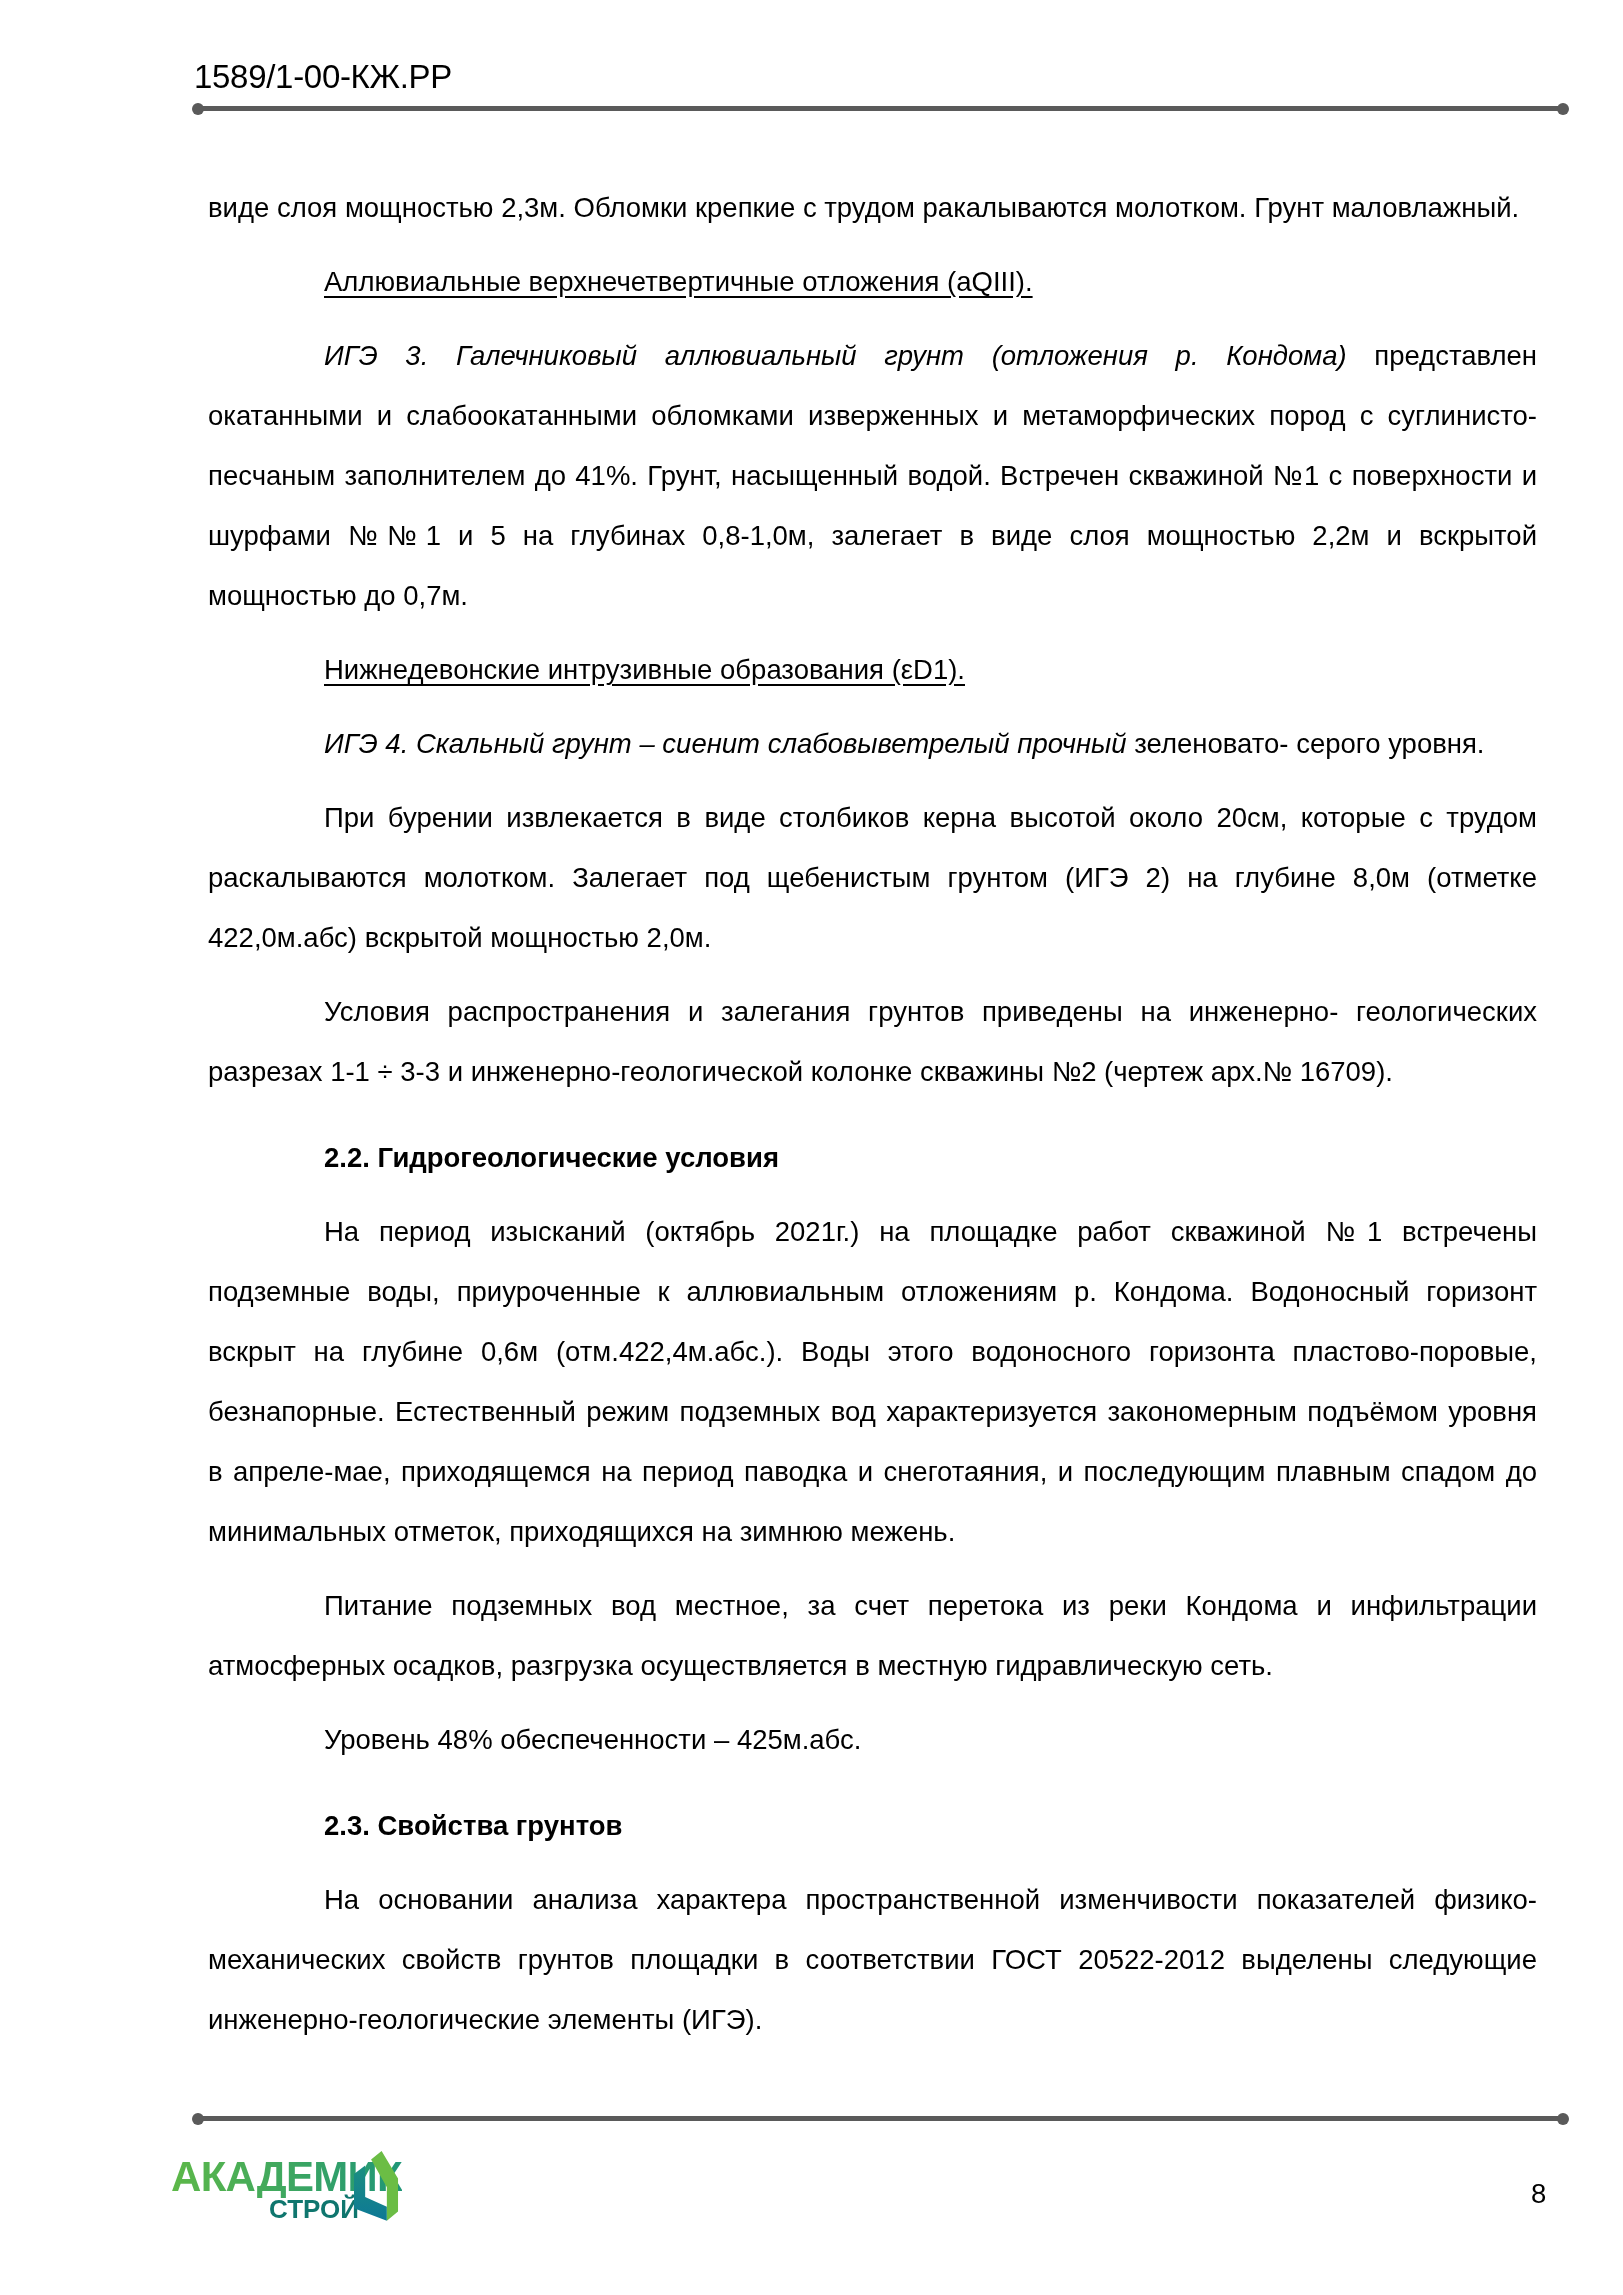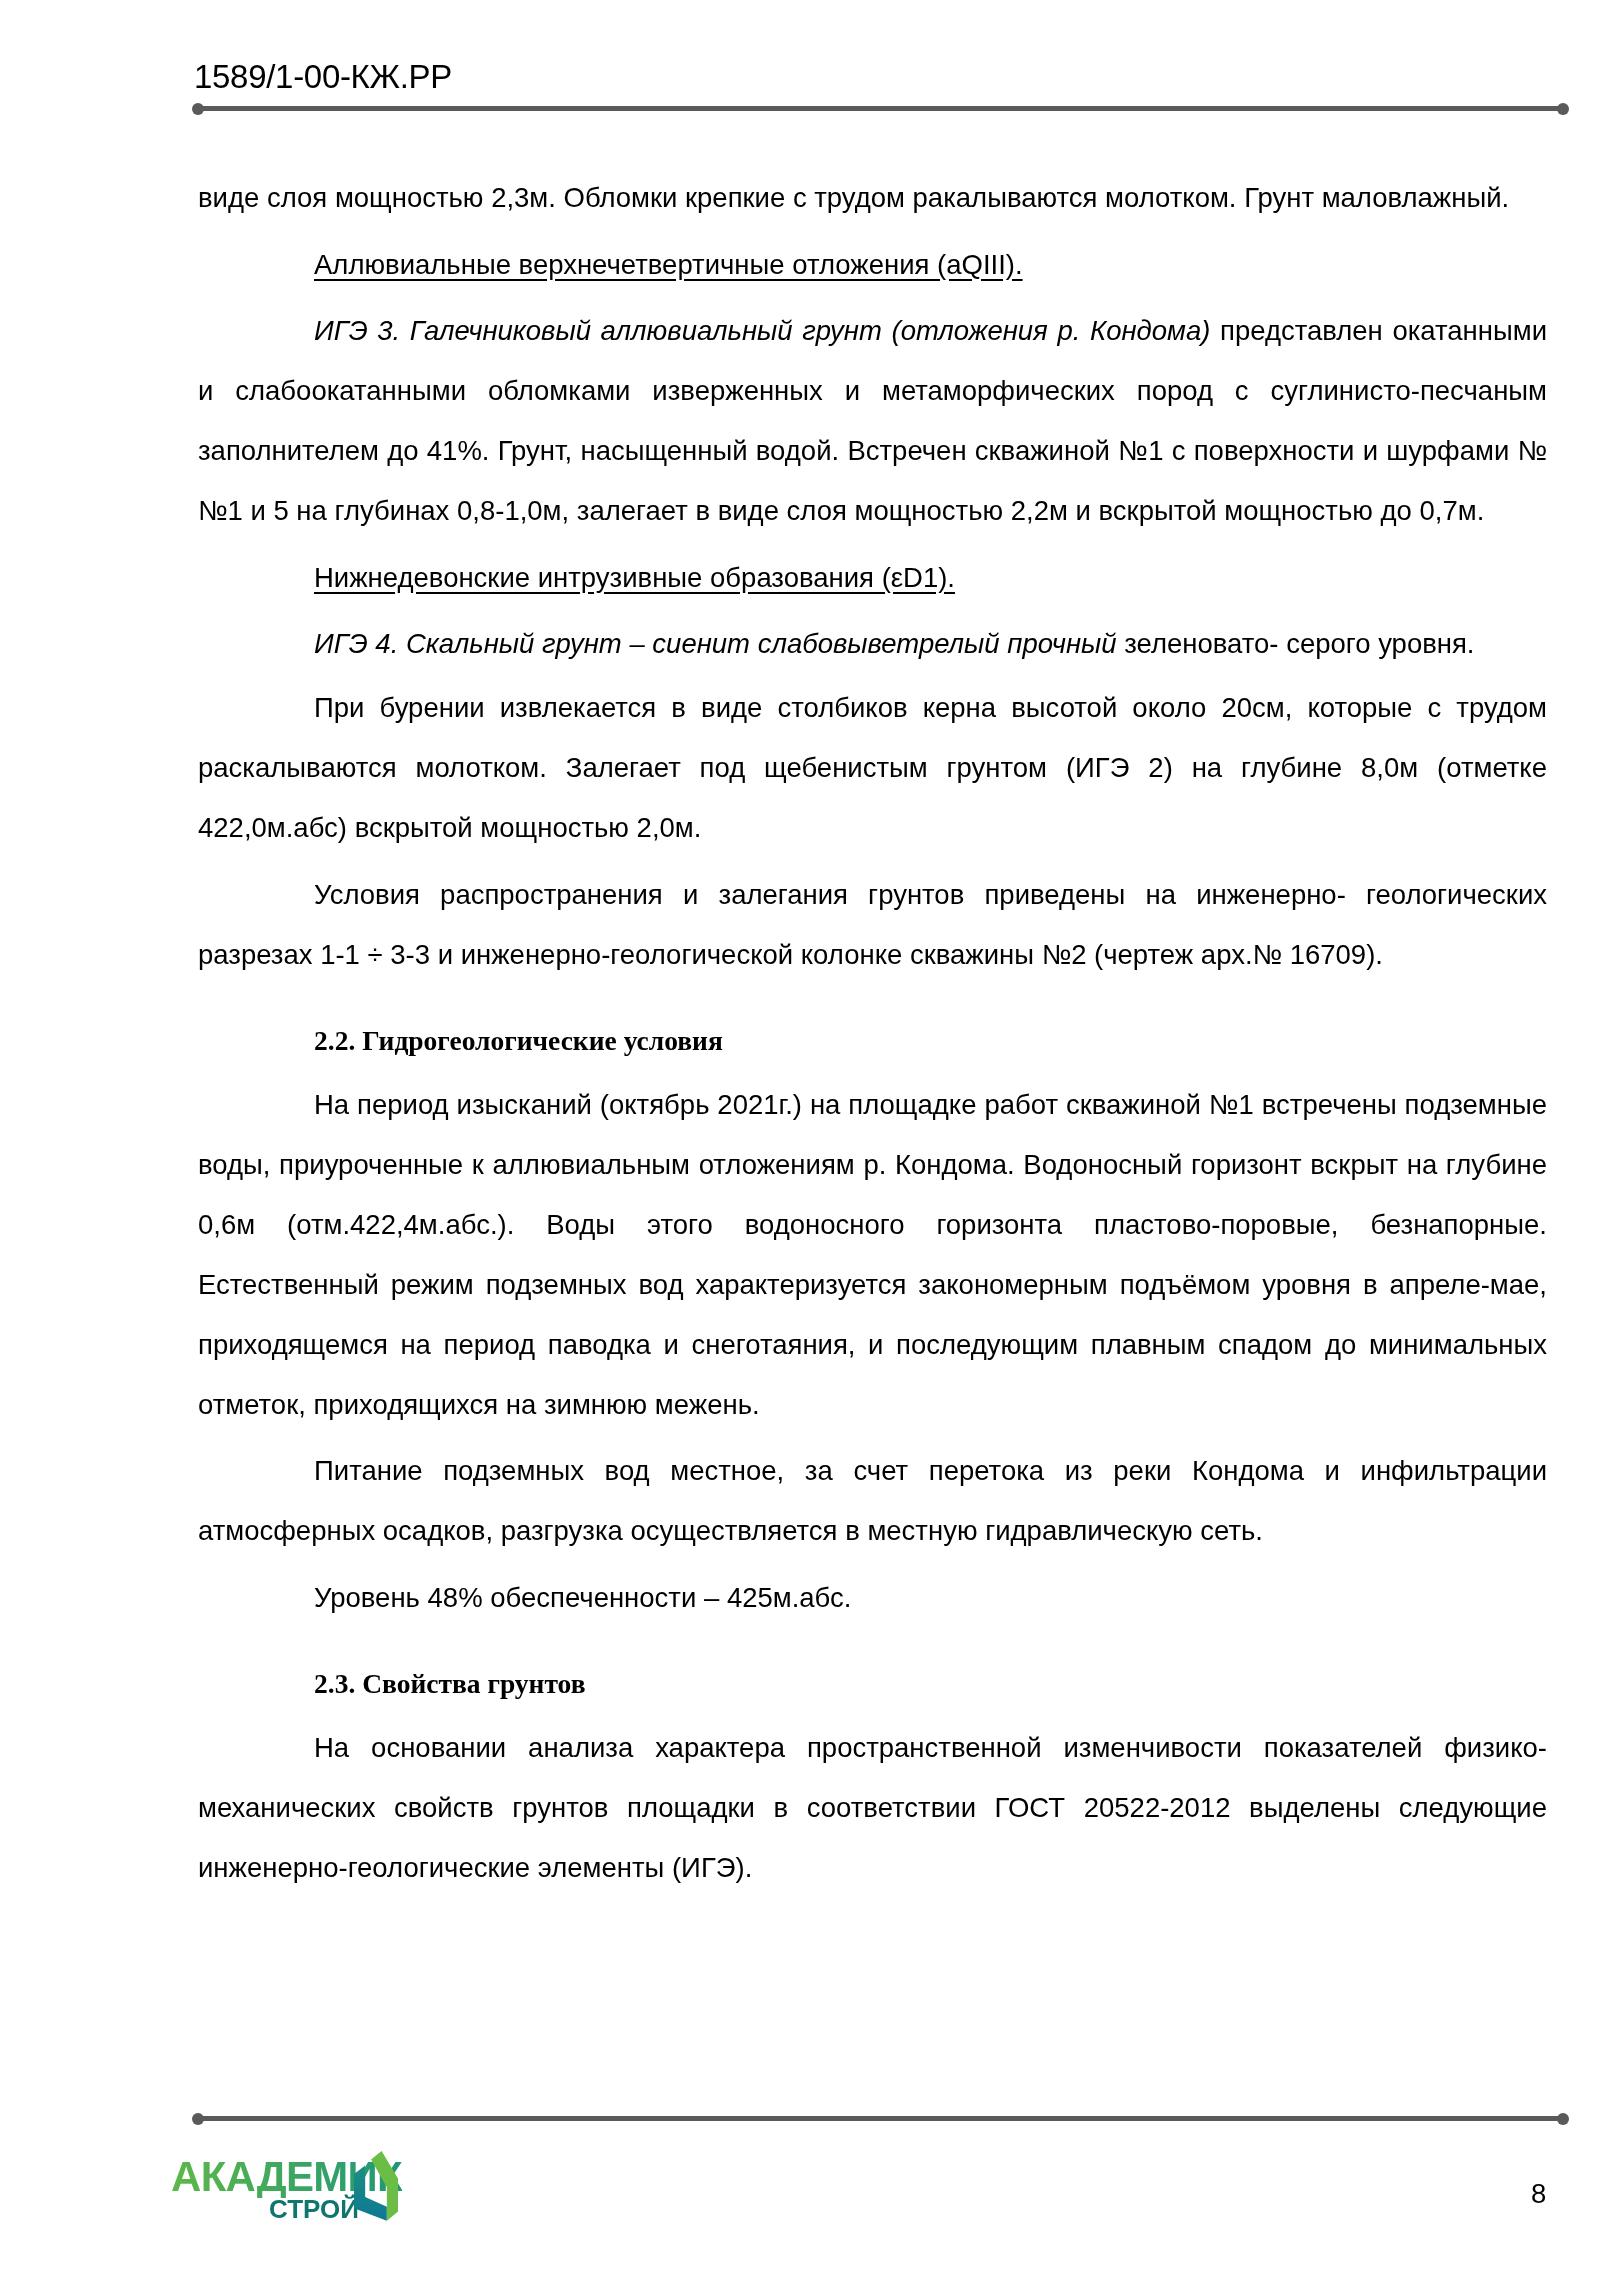--- a/index.html
+++ b/index.html
@@ -7,27 +7,27 @@
          font-family: "Liberation Sans", "DejaVu Sans", sans-serif; color: #000; }
   .doc-code { position: absolute; left: 194px; top: 58px; font-size: 33px; letter-spacing: -0.3px; }
   .rule { position: absolute; left: 198px; width: 1365px; height: 5.2px; background: #5a5a5a; border-radius: 2.6px; }
   .rule::before, .rule::after { content: ""; position: absolute; top: -3.3px; width: 11.8px; height: 11.8px; border-radius: 50%; background: #5a5a5a; }
   .rule::before { left: -5.9px; }
   .rule::after { right: -5.9px; }
   .rule-top { top: 106px; }
   .rule-bottom { top: 2116px; }
 
   .content { position: absolute; left: 194px; top: 164px; width: 1357px; font-size: 27.5px; line-height: 60px; }
-  .p { margin: 4px; text-align: justify; }
+  .p { margin: 14px; text-align: justify; }
   .indent { text-indent: 116px; }
   .gap { margin-top: 6.5px; }
   .u { text-decoration: underline; text-underline-offset: 5.2px; }
   .i { font-style: italic; }
   .h { font-weight: bold; }
-  .gap-lg { margin-top: 26px; font-family: Liberation Serif, serif; }
+  .gap-lg { margin-top: 26px; }
 
   .logo { position: absolute; left: 171px; top: 2156px; width: 275px; height: 82px; }
   .logo-main { position: absolute; left: 0; top: 0; font-size: 42px; font-weight: bold; letter-spacing: -0.7px;
                background: linear-gradient(90deg, #5db848, #1f9678); -webkit-background-clip: text; background-clip: text; color: transparent; line-height: 1; }
   .logo-sub { position: absolute; left: 98px; top: 39px; font-size: 26px; font-weight: bold; color: #0f766e; line-height: 1.1; }
   .logo-mark { position: absolute; left: 183px; top: -5.2px; width: 46px; height: 71px; }
   .page-num { position: absolute; left: 1531px; top: 2178px; font-size: 27.5px; }
 </style>
 </head>
 <body>

